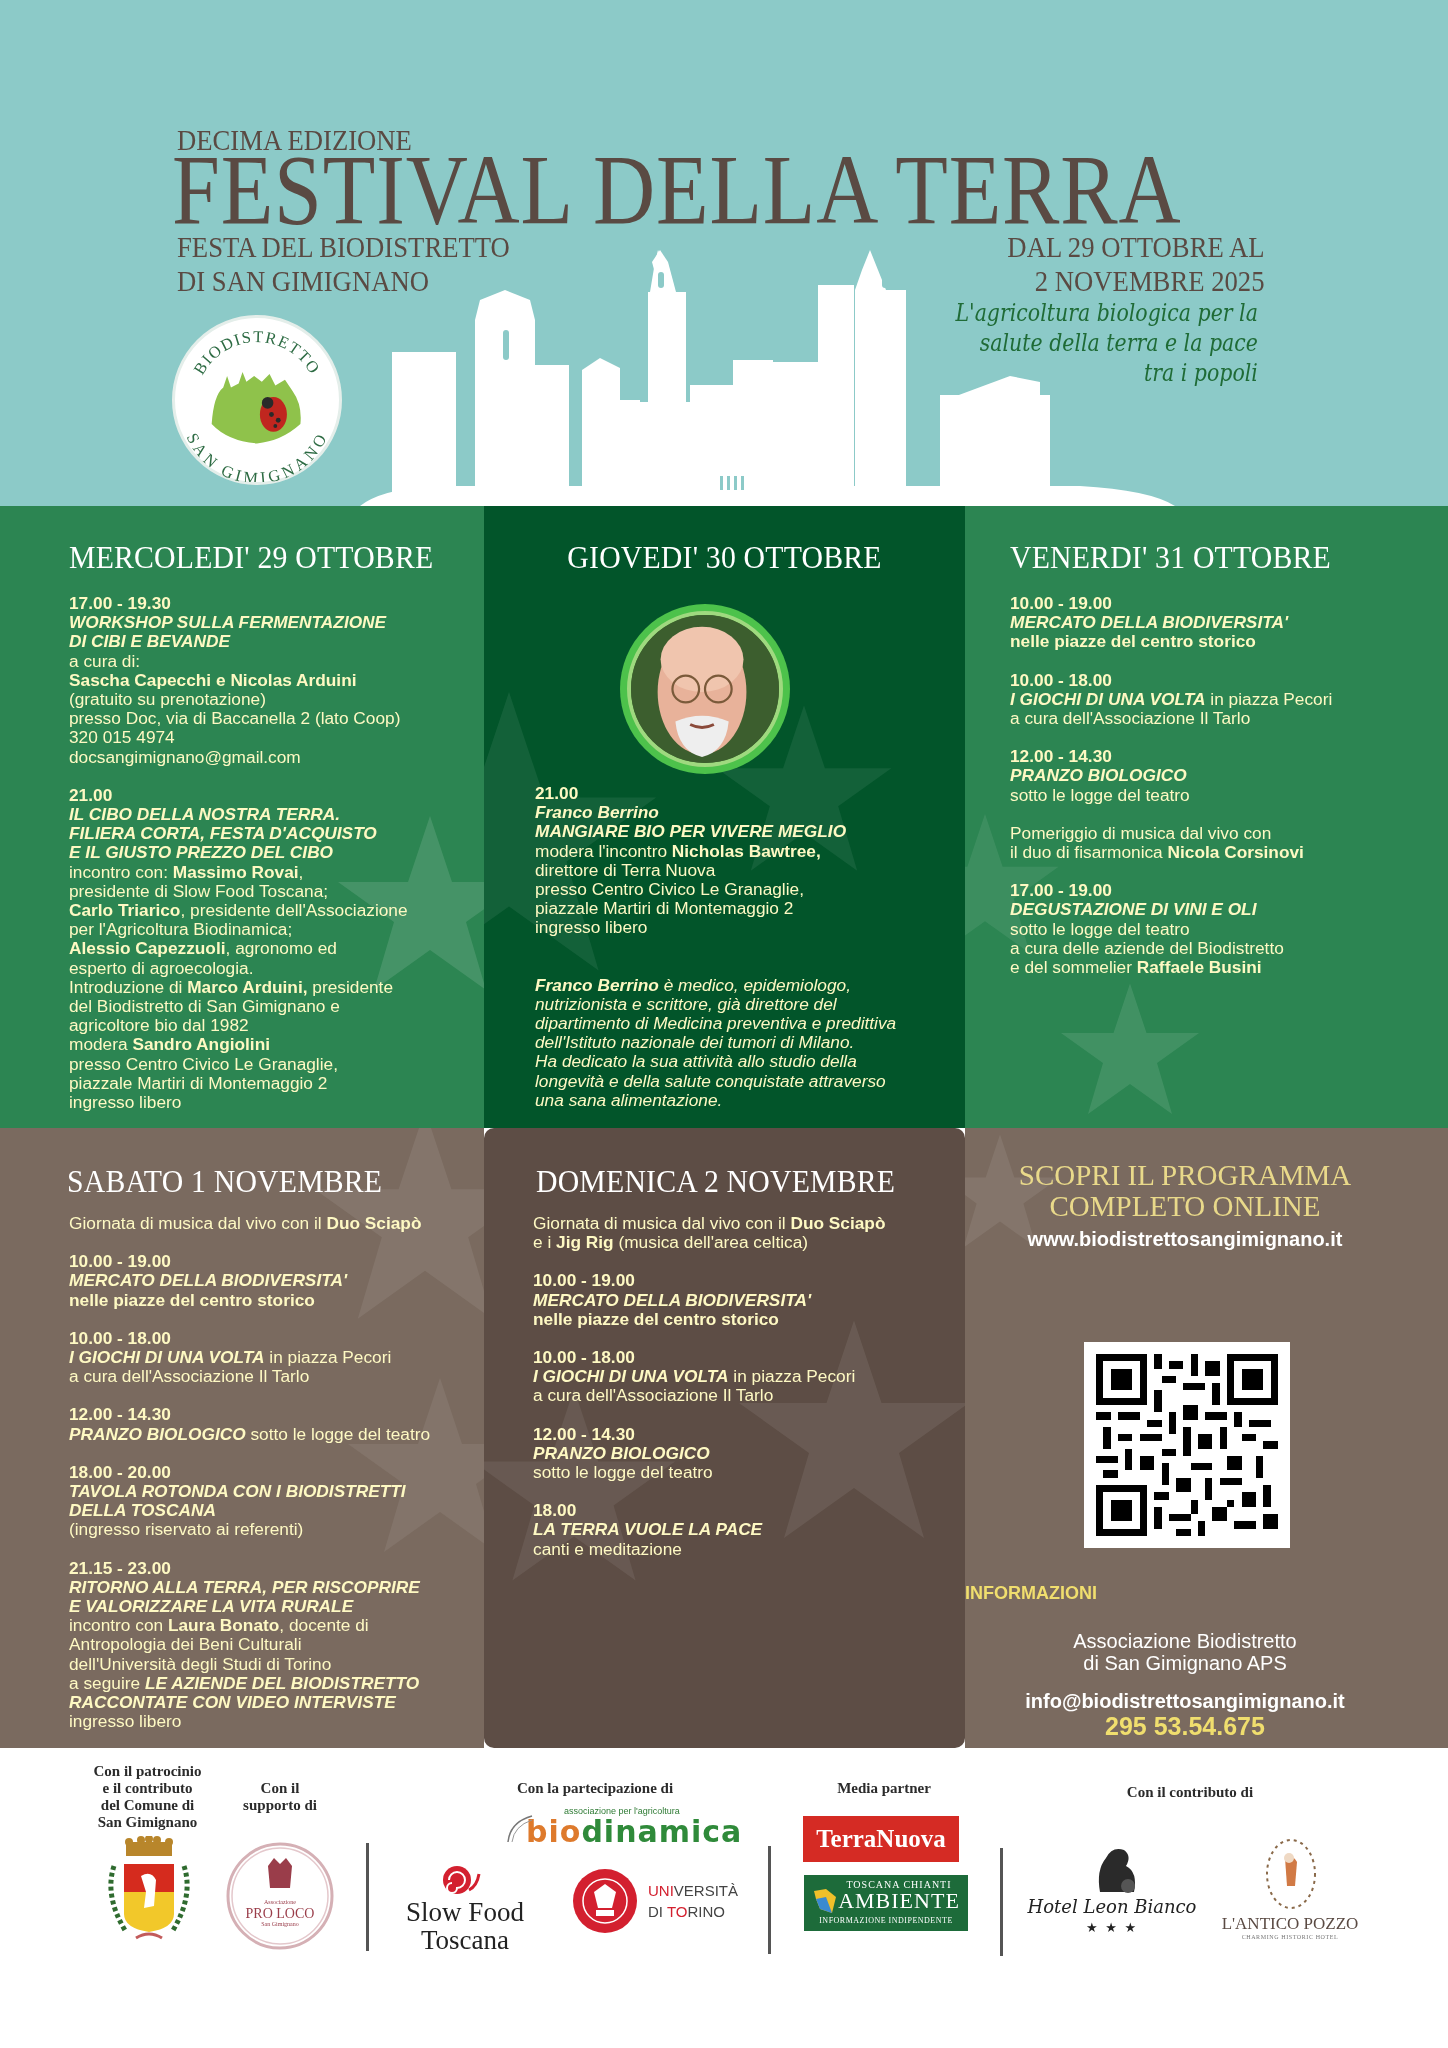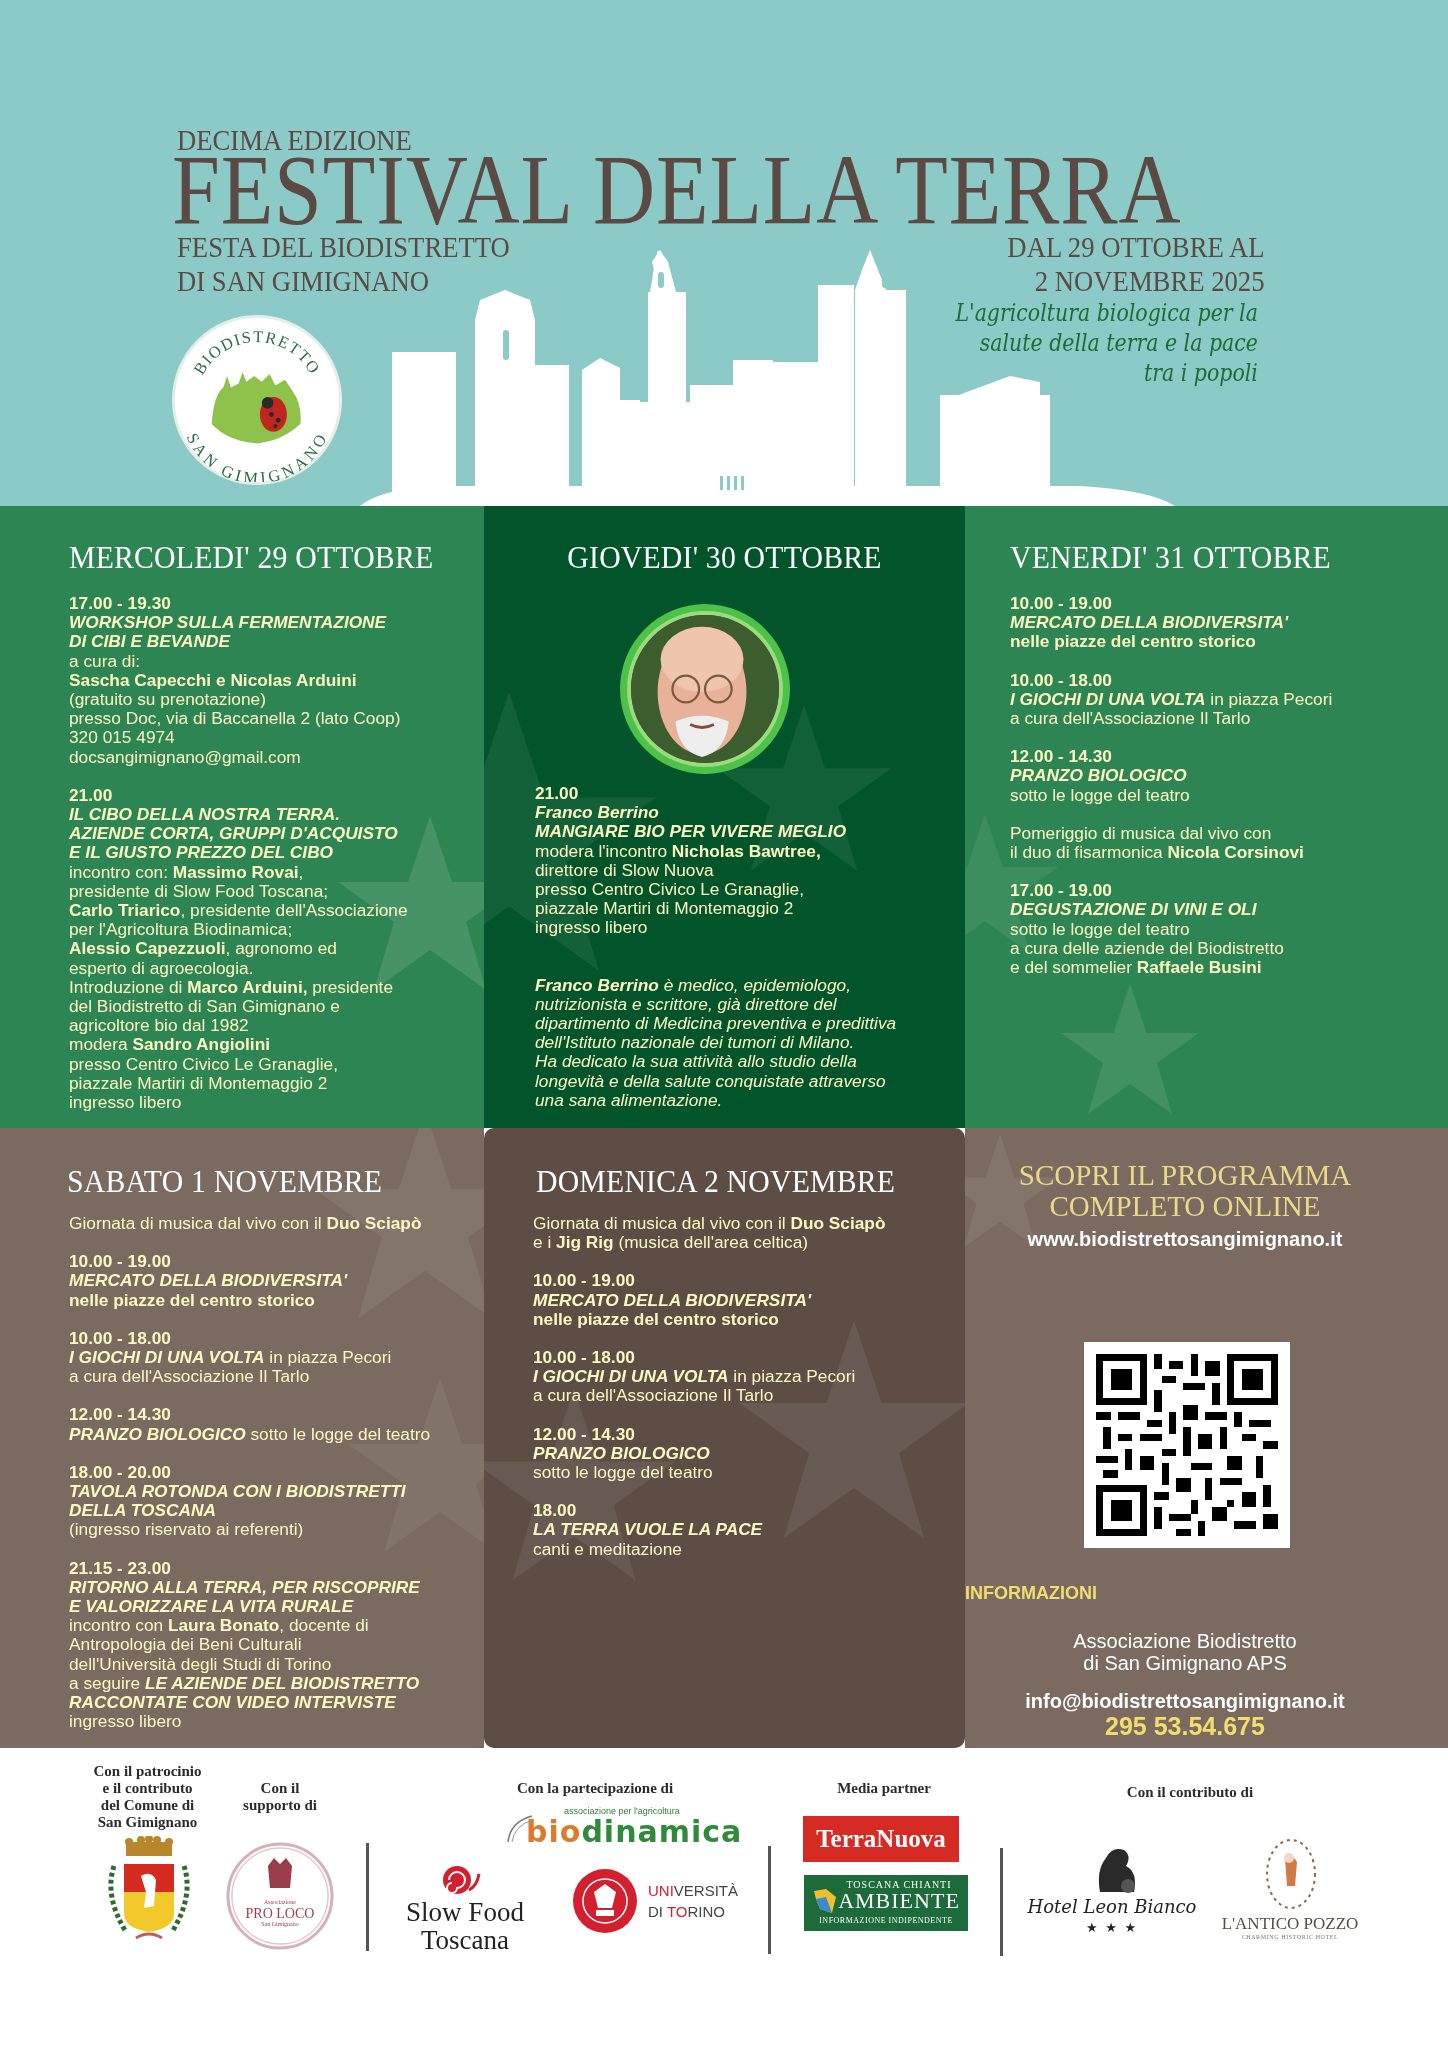--- a/index.html
+++ b/index.html
@@ -152,21 +152,21 @@
         <span class="l">a cura di:</span>
         <span class="l b">Sascha Capecchi e Nicolas Arduini</span>
         <span class="l">(gratuito su prenotazione)</span>
         <span class="l">presso Doc, via di Baccanella 2 (lato Coop)</span>
         <span class="l">320 015 4974</span>
         <span class="l">docsangimignano@gmail.com</span>
       </div>
       <div class="ev">
         <span class="t">21.00</span>
         <span class="l h">IL CIBO DELLA NOSTRA TERRA.</span>
-        <span class="l h">AZIENDE CORTA, GRUPPI D'ACQUISTO</span>
+        <span class="l h">FILIERA CORTA, FESTA D'ACQUISTO</span>
         <span class="l h">E IL GIUSTO PREZZO DEL CIBO</span>
         <span class="l"><span>incontro con: </span><span class="b">Massimo Rovai</span><span>,</span></span>
         <span class="l">presidente di Slow Food Toscana;</span>
         <span class="l"><span class="b">Carlo Triarico</span><span>, presidente dell'Associazione</span></span>
         <span class="l">per l'Agricoltura Biodinamica;</span>
         <span class="l"><span class="b">Alessio Capezzuoli</span><span>, agronomo ed</span></span>
         <span class="l">esperto di agroecologia.</span>
         <span class="l"><span>Introduzione di </span><span class="b">Marco Arduini,</span><span> presidente</span></span>
         <span class="l">del Biodistretto di San Gimignano e</span>
         <span class="l">agricoltore bio dal 1982</span>
@@ -198,21 +198,21 @@
           <path d="M40 74 Q48 78 56 74" stroke="#8a4a3a" stroke-width="2" fill="none"></path>
         </svg>
       </div>
     </div>
     <div class="events" style="position:absolute;left:51px;top:278px;width:420px">
       <div class="ev" style="margin-bottom:38px">
         <span class="t">21.00</span>
         <span class="l h">Franco Berrino</span>
         <span class="l h">MANGIARE BIO PER VIVERE MEGLIO</span>
         <span class="l"><span>modera l'incontro </span><span class="b">Nicholas Bawtree,</span></span>
-        <span class="l">direttore di Slow Nuova</span>
+        <span class="l">direttore di Terra Nuova</span>
         <span class="l">presso Centro Civico Le Granaglie,</span>
         <span class="l">piazzale Martiri di Montemaggio 2</span>
         <span class="l">ingresso libero</span>
       </div>
       <div class="it">
         <span class="l"><span class="b">Franco Berrino</span><span> è medico, epidemiologo,</span></span>
         <span class="l">nutrizionista e scrittore, già direttore del</span>
         <span class="l">dipartimento di Medicina preventiva e predittiva</span>
         <span class="l">dell'Istituto nazionale dei tumori di Milano.</span>
         <span class="l">Ha dedicato la sua attività allo studio della</span>

